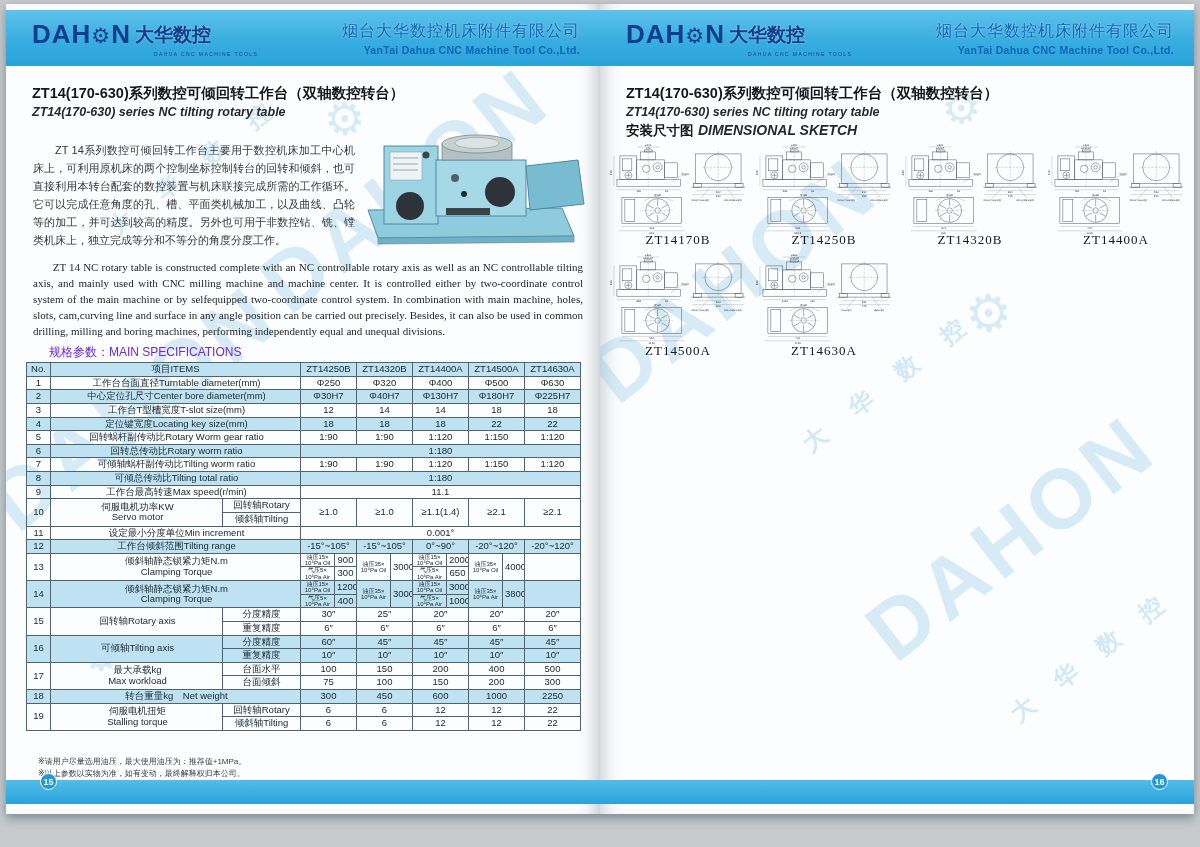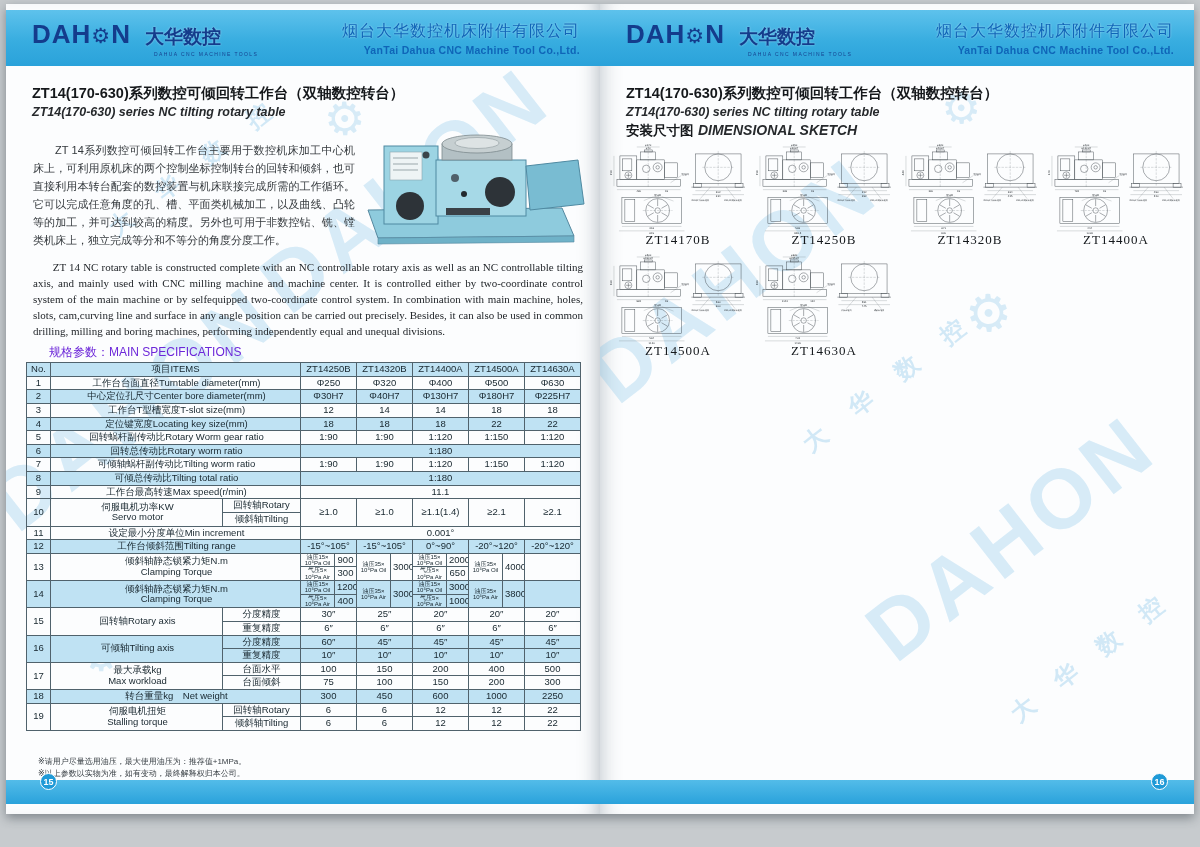--- a/index.html
+++ b/index.html
@@ -10,21 +10,21 @@
   .page-left { box-shadow: inset -16px 0 20px -14px rgba(60,80,95,.38); }
   .page-right{ box-shadow: inset 16px 0 20px -14px rgba(60,80,95,.30); }
 
   
   .wm { position:absolute; color:rgba(120,192,230,.28); font-weight:bold; transform:rotate(-38deg); transform-origin:left top; z-index:0; pointer-events:none; white-space:nowrap; }
   .wm-latin { letter-spacing:6px; }
   .wm-cn { color:rgba(120,192,230,.33); }
 
   
   .band { position:absolute; top:6px; left:0; right:0; height:56px; background:linear-gradient(180deg,#5ec2ec 0%,#38ade0 55%,#2aa2da 100%); display:flex; align-items:center; justify-content:space-between; padding:0 20px 0 26px; z-index:2; }
-  .logo-row { display:flex; align-items:flex-end; gap:14px; }
+  .logo-row { display:flex; align-items:center; gap:4px; }
   .logo-latin { font-size:26px; font-weight:900; color:#143c8c; letter-spacing:1px; }
   .gear-glyph { font-size:21px; font-weight:normal; color:#143c8c; }
   .logo-cn { font-size:19px; font-weight:bold; color:#143c8c; text-shadow:0 0 2px rgba(255,255,255,.5); }
   .logo-sub { font-size:5px; letter-spacing:1.4px; color:#16418f; margin-left:122px; margin-top:1px; }
   .company { text-align:right; }
   .company-cn { font-size:16px; font-weight:normal; color:#0f65b8; letter-spacing:1px; text-shadow:0 0 2px rgba(255,255,255,.55); }
   .company-en { font-size:10.5px; font-weight:bold; color:#0f65b8; margin-top:2px; letter-spacing:.3px; }
 
   
   .title-block { position:absolute; left:26px; top:80px; z-index:1; }

